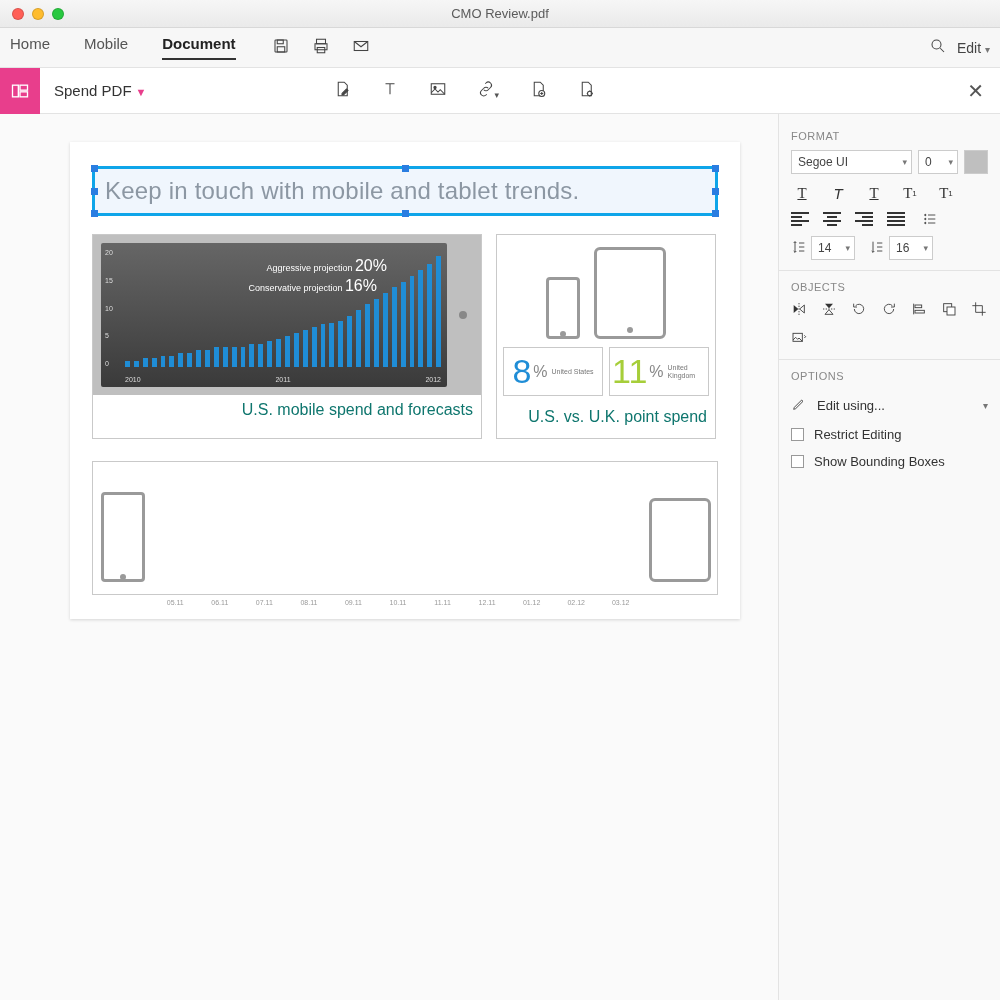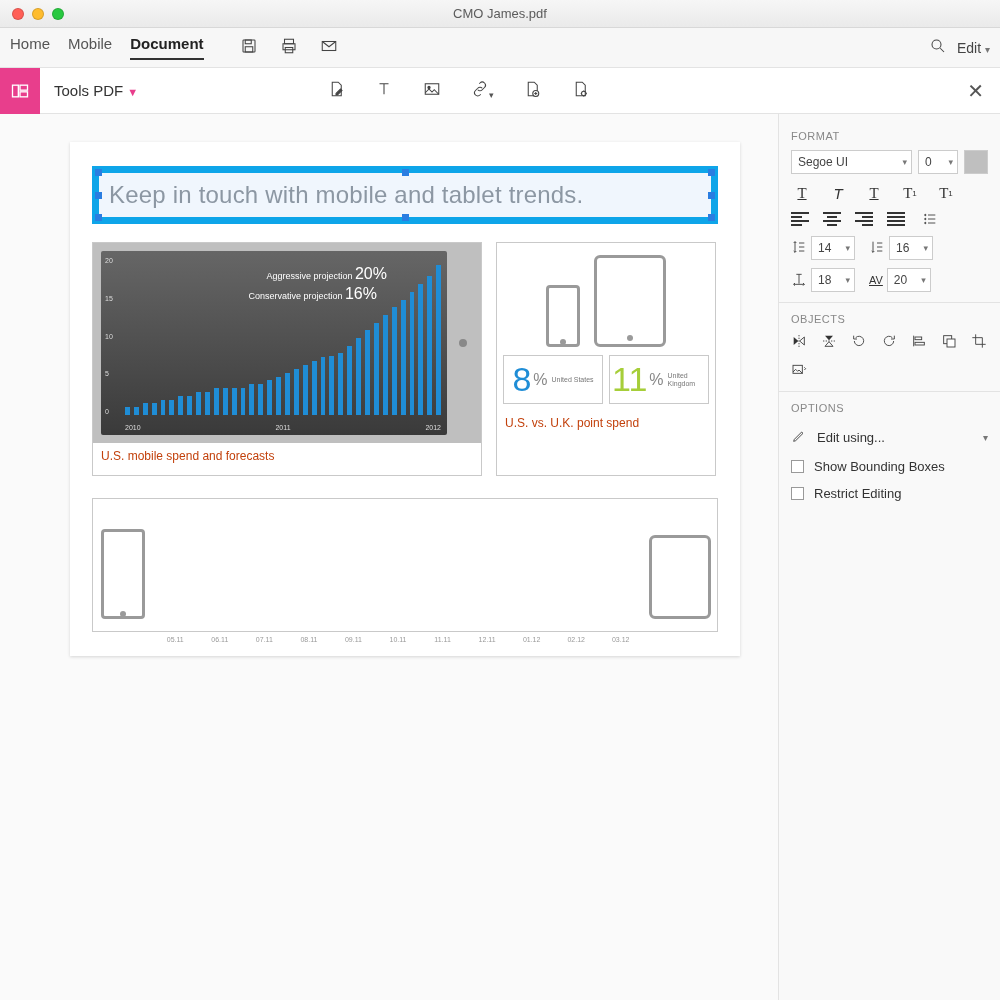--- a/index.html
+++ b/index.html
@@ -7,64 +7,64 @@
 
   
   .titlebar { height: 28px; background: linear-gradient(#f6f6f6,#eaeaea); border-bottom: 1px solid #d8d8d8; display: flex; align-items: center; position: relative; }
   .traffic { display: flex; gap: 8px; margin-left: 12px; }
   .traffic span { width: 12px; height: 12px; border-radius: 50%; display: inline-block; border: 0.5px solid rgba(0,0,0,.15); }
   .tl-close { background:#ff5f57; } .tl-min { background:#febc2e; } .tl-max { background:#28c840; }
   .title { position: absolute; left: 0; right: 0; text-align: center; font-size: 13px; color: #5b5b5b; pointer-events: none; }
 
   
   .menurow { height: 40px; background:#f7f7f7; border-bottom:1px solid #e3e3e3; display:flex; align-items:center; padding:0 10px; gap: 18px; }
-  .menurow .tabs { display:flex; gap:18px; }
+  .menurow .tabs { display:flex; gap:34px; }
   .menurow .tab { font-size:15px; color:#555; cursor:pointer; }
   .menurow .tab.active { color:#222; font-weight:600; border-bottom:2px solid #333; padding-bottom:6px; }
   .menurow .icons { display:flex; gap:22px; margin-left: 18px; }
   .menurow .right { margin-left:auto; display:flex; align-items:center; gap:10px; font-size:14px; color:#444; }
 
   
   .toolbar { height: 46px; background:#fff; border-bottom:1px solid #e3e3e3; display:flex; align-items:center; }
   .mode-badge { width:40px; height:46px; background:#e83e8c; display:flex; align-items:center; justify-content:center; }
   .mode-label { font-size:15px; color:#333; margin-left:14px; }
   .mode-label .caret { color:#e83e8c; font-size:11px; margin-left:4px; }
   .tool-icons { margin-left:auto; margin-right:auto; display:flex; gap:30px; align-items:center; }
   .close-x { margin-left:auto; margin-right:16px; font-size:20px; color:#555; cursor:pointer; }
 
   .workspace { display:flex; height: calc(1000px - 28px - 40px - 46px); }
   .canvas-area { flex:1; background:#fafafa; padding: 28px 20px 20px 70px; overflow:hidden; }
   .page { width: 670px; background:#fff; box-shadow: 0 1px 3px rgba(0,0,0,.15); padding: 24px 22px; }
 
   
-  .selframe { position:relative; border:7px solid #0ea5e9; background:#f0f6fd; padding: 8px 10px; }
+  .selframe { position:relative; border:3px solid #0ea5e9; background:#f0f6fd; padding: 8px 10px; }
   .selframe .h { font-size:24px; color:#8c97a3; letter-spacing:.2px; }
   .handle { position:absolute; width:7px; height:7px; background:#2a7de1; }
   .h-tl{top:-4px;left:-4px}.h-tr{top:-4px;right:-4px}.h-bl{bottom:-4px;left:-4px}.h-br{bottom:-4px;right:-4px}
   .h-tc{top:-4px;left:50%;margin-left:-3px}.h-bc{bottom:-4px;left:50%;margin-left:-3px}
   .h-ml{top:50%;left:-4px;margin-top:-3px}.h-mr{top:50%;right:-4px;margin-top:-3px}
 
   .row1 { display:flex; gap:14px; margin-top:18px; }
   .card { border:1px solid #c9c9c9; }
   .cardA { width: 390px; }
   .cardB { width: 220px; }
 
   
-  .tabletA { height:200px; background:#bfbfbf; position:relative; padding:8px; }
+  .tabletA { height:160px; background:#bfbfbf; position:relative; padding:8px; }
   .screenA { position:absolute; inset:8px 34px 8px 8px; background:linear-gradient(#666,#3a3a3a); border-radius:2px; overflow:hidden; }
   .screenA .yaxis { position:absolute; left:4px; top:6px; bottom:20px; width:16px; display:flex; flex-direction:column; justify-content:space-between; font-size:7px; color:#ddd; }
   .screenA .bars { position:absolute; left:24px; right:6px; bottom:20px; top:10px; display:flex; align-items:flex-end; gap:4px; }
   .screenA .bars div { flex:1; background:#1f8dd6; }
   .screenA .xaxis { position:absolute; left:24px; right:6px; bottom:4px; display:flex; justify-content:space-between; font-size:7px; color:#ddd; }
   .proj { position:absolute; color:#fff; font-size:9px; white-space:nowrap; }
   .proj .big { font-size:16px; }
   .camA { position:absolute; right:14px; top:50%; width:8px; height:8px; border-radius:50%; background:#888; margin-top:-4px; }
 
   .caption { padding:6px 8px 10px 8px; }
-  .caption .t { font-size:12px; color:#c2410c; margin-bottom:2px; }
+  .caption .t { font-size:16px; color:#0f766e; margin-bottom:2px;text-align:right; }
   .caption .d { font-size:8px; color:#8a8a8a; line-height:1.3; }
 
   .devices { height:112px; display:flex; align-items:flex-end; justify-content:center; gap:14px; padding:8px; }
   .phone-ic { width:34px; height:62px; border:3px solid #9a9a9a; border-radius:4px; position:relative; }
   .phone-ic::after { content:""; position:absolute; bottom:-1px; left:50%; margin-left:-3px; width:6px; height:6px; border-radius:50%; background:#9a9a9a; }
   .tablet-ic { width:72px; height:92px; border:3px solid #9a9a9a; border-radius:6px; position:relative; }
   .tablet-ic::after { content:""; position:absolute; bottom:3px; left:50%; margin-left:-3px; width:6px; height:6px; border-radius:50%; background:#9a9a9a; }
 
   .statrow { display:flex; gap:6px; padding:0 6px 6px 6px; }
   .statbox { flex:1; border:1px solid #c9c9c9; display:flex; align-items:center; justify-content:center; gap:2px; padding:4px 2px; }
@@ -112,21 +112,21 @@
 </style>
 </head>
 <body>
 
 <div class="titlebar">
   <div class="traffic">
     <span class="tl-close"></span>
     <span class="tl-min"></span>
     <span class="tl-max"></span>
   </div>
-  <div class="title">CMO James.pdf</div>
+  <div class="title">CMO Review.pdf</div>
 </div>
 
 <div class="menurow">
   <div class="tabs">
     <div class="tab">Home</div>
     <div class="tab">Mobile</div>
     <div class="tab active">Document</div>
   </div>
   <div class="icons">
     <span><svg class="ic" viewBox="0 0 24 24">
@@ -154,21 +154,21 @@
 </div>
 
 <div class="toolbar">
   <div class="mode-badge">
     <svg width="20" height="20" viewBox="0 0 24 24" fill="none" stroke="#fff" stroke-width="1.6">
         <rect x="3" y="5" width="7" height="14"></rect>
         <rect x="12" y="5" width="9" height="6"></rect>
         <rect x="12" y="13" width="9" height="6"></rect>
       </svg>
   </div>
-  <div class="mode-label"><span>Tools PDF</span><span class="caret">▼</span></div>
+  <div class="mode-label"><span>Spend PDF</span><span class="caret">▼</span></div>
   <div class="tool-icons">
     <span><svg class="ic" viewBox="0 0 24 24">
           <path d="M7 3h8l4 4v14H7z"></path>
           <path d="M14 20l6-6-2-2-6 6v2z" fill="#444"></path>
         </svg></span>
     <span><svg class="ic" viewBox="0 0 24 24">
           <path d="M6 5h12M12 5v14"></path>
         </svg></span>
     <span><svg class="ic" viewBox="0 0 24 24">
           <rect x="3" y="5" width="18" height="14"></rect>
@@ -435,37 +435,20 @@
       <div class="pair">
           <span><svg class="ic16" viewBox="0 0 24 24">
               <path d="M6 4v16M4 18l2 2 2-2"></path>
               <path d="M12 6h8M12 12h8M12 18h8"></path>
             </svg></span>
           <div class="dd">
             <span>16</span>
           </div>
         </div>
     </div>
-    <div class="iconrow">
-      <div class="pair">
-          <span><svg class="ic16" viewBox="0 0 24 24">
-              <path d="M8 5h8M12 5v14"></path>
-              <path d="M4 20h16M6 18l-2 2 2 2M18 18l2 2-2 2"></path>
-            </svg></span>
-          <div class="dd">
-            <span>18</span>
-          </div>
-        </div>
-      <div class="pair">
-          <span style="font-size:11px;color:#333;text-decoration:underline">AV</span>
-          <div class="dd">
-            <span>20</span>
-          </div>
-        </div>
-    </div>
 
     <hr class="hr">
     <div class="sect">OBJECTS</div>
     <div class="iconrow wrap">
       <span><svg class="ic16" viewBox="0 0 24 24">
             <path d="M12 3v18" stroke-dasharray="2 2"></path>
             <path d="M4 6v12l7-6z" fill="#333" stroke="none"></path>
             <path d="M20 6v12l-7-6z"></path>
           </svg></span>
       <span><svg class="ic16" viewBox="0 0 24 24">
@@ -505,20 +488,20 @@
     <div class="sect">OPTIONS</div>
     <div class="optrow">
       <span><svg class="ic16" viewBox="0 0 24 24">
             <path d="M4 20l3-1 11-11-2-2L5 17z"></path>
           </svg></span>
       <span>Edit using...</span>
       <span class="car">▾</span>
     </div>
     <div class="optrow">
       <span class="chk"></span>
-      <span>Show Bounding Boxes</span>
+      <span>Restrict Editing</span>
     </div>
     <div class="optrow">
       <span class="chk"></span>
-      <span>Restrict Editing</span>
+      <span>Show Bounding Boxes</span>
     </div>
   </div>
 </div>
 
 </body></html>

